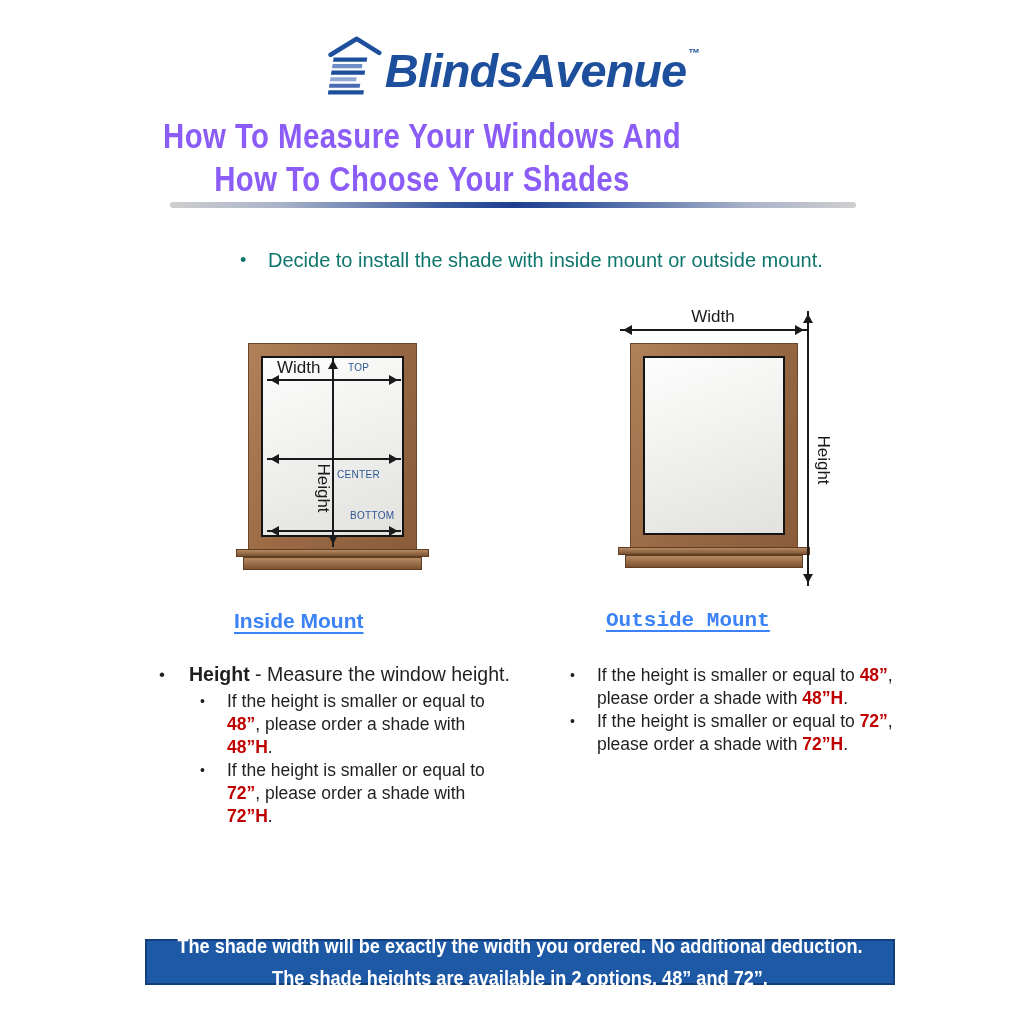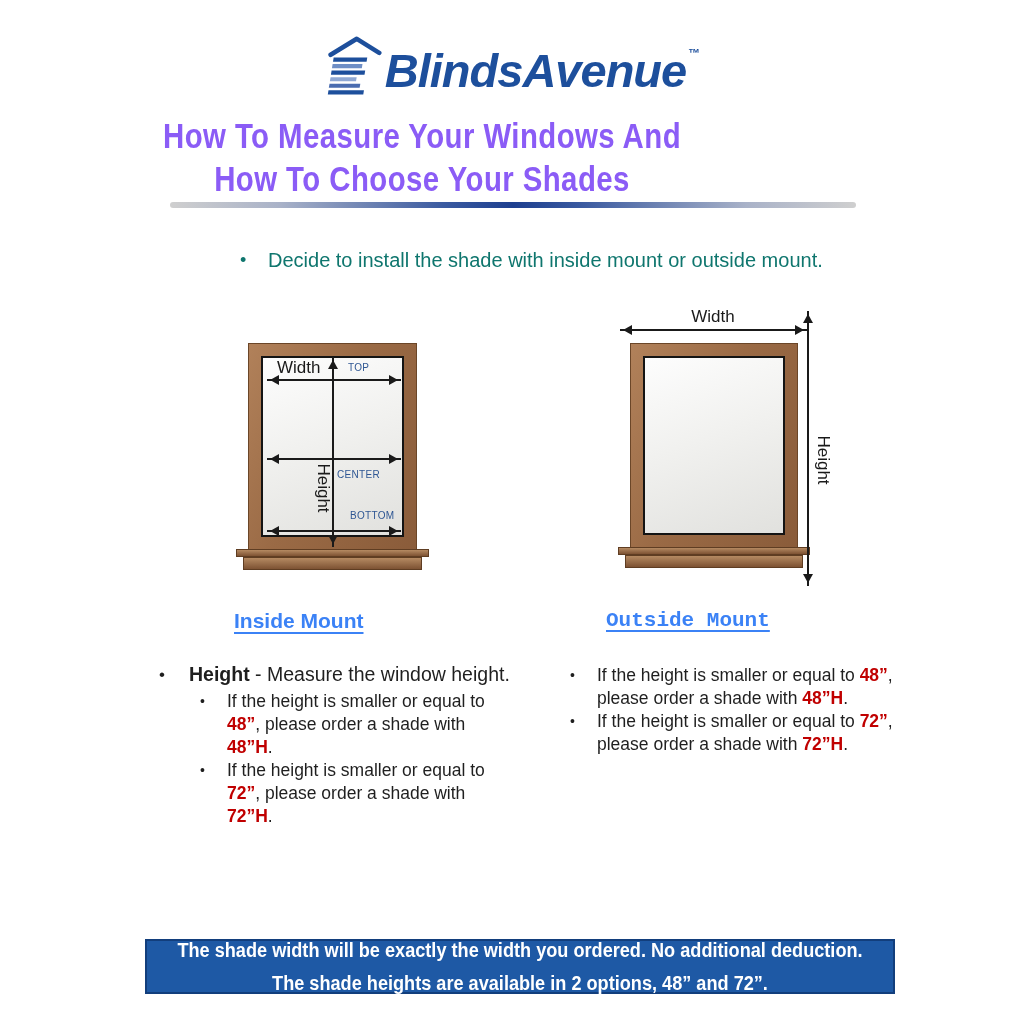--- a/index.html
+++ b/index.html
@@ -64,21 +64,21 @@
   .col-outside{left:522px;width:392px;}
   ul.main{list-style:none;margin:0;padding:0;font-size:19.5px;line-height:25.5px;color:#1f1f1f;}
   ul.main>li{position:relative;padding-left:37px;}
   ul.main>li::before{content:"•";position:absolute;left:7px;font-size:17px;}
   ul.sub{list-style:none;margin:2px 0 0 44px;padding:0;font-size:17.5px;line-height:23px;color:#1f1f1f;}
   ul.sub>li{position:relative;padding-left:31px;max-width:300px;}
   ul.sub>li::before{content:"•";position:absolute;left:4px;font-size:14px;}
   .b{font-weight:bold;}
   .r{color:var(--accent-red);font-weight:bold;}
   
-  .footer{position:absolute;left:145px;top:939px;width:750px;height:55px;box-sizing:border-box;
+  .footer{position:absolute;left:145px;top:939px;width:750px;height:46px;box-sizing:border-box;
     background:var(--banner-blue);border:2px solid var(--banner-border);color:#ffffff;
     display:flex;flex-direction:column;justify-content:center;text-align:center;gap:8px;}
   .footer .fline{display:block;font-weight:bold;font-size:19.5px;line-height:24.5px;transform:scaleX(0.93);transform-origin:50% 50%;}
 </style>
 </head>
 <body>
 
 <div class="logo-row">
   <svg class="logo-icon" viewBox="0 0 60 64" aria-hidden="true">
     <path d="M5 21 L33 4 L57 19" fill="none" stroke="#1d4f9c" stroke-width="5" stroke-linejoin="round" stroke-linecap="round"></path>

